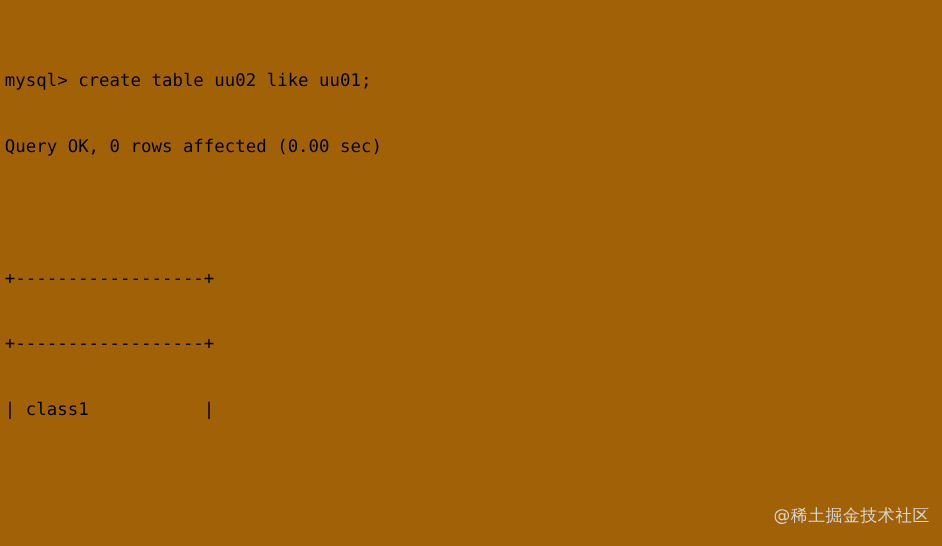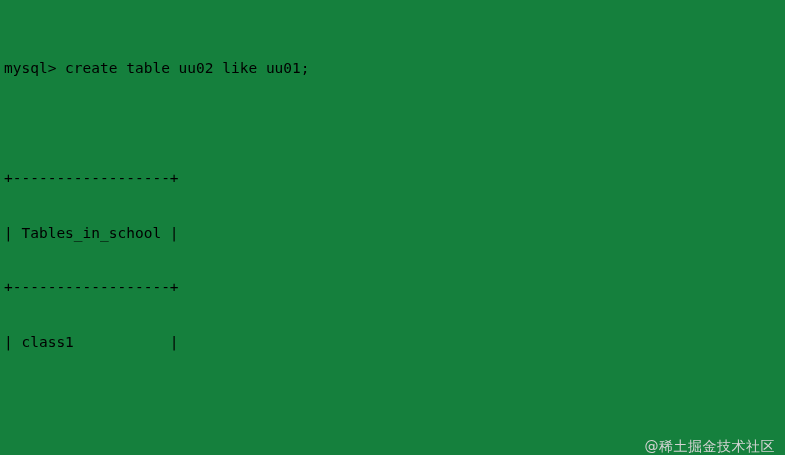--- a/index.html
+++ b/index.html
@@ -10,21 +10,21 @@
   body {
     width: 785px;
     height: 455px;
     overflow: hidden;
     font-family: "DejaVu Sans Mono", "Liberation Mono", monospace;
   }
   #terminal {
     position: relative;
     width: 785px;
     height: 455px;
-    background: #15803d;
+    background: #a16207;
     color: #000000;
     font-family: "DejaVu Sans Mono", "Liberation Mono", monospace;
     font-size: 14.5px;
     line-height: 18.3px;
     letter-spacing: 0px;
     padding: 4px 0 0 4px;
     box-sizing: border-box;
     white-space: pre;
   }
   .line {
@@ -34,38 +34,38 @@
     line-height: 18.3px;
     color: #000000;
     min-height: 18.3px;
   }
   .blank {
     min-height: 18.3px;
   }
   #watermark {
     position: absolute;
     right: 10px;
-    bottom: 0;
+    bottom: 16px;
     font-family: "DejaVu Sans", "Liberation Sans", sans-serif;
     font-size: 14px;
     color: #d4d4d4;
     letter-spacing: 0.5px;
     white-space: pre;
     user-select: none;
   }
 </style>
 </head>
 <body>
 
 <div id="terminal">
 
   <div class="line">mysql&gt; create table uu02 like uu01;</div>
+  <div class="line">Query OK, 0 rows affected (0.00 sec)</div>
   <div class="line blank"></div>
   <div class="line">+------------------+</div>
-  <div class="line">| Tables_in_school |</div>
   <div class="line">+------------------+</div>
   <div class="line">| class1           |</div>
   
   
   
   
   
   
   
   

